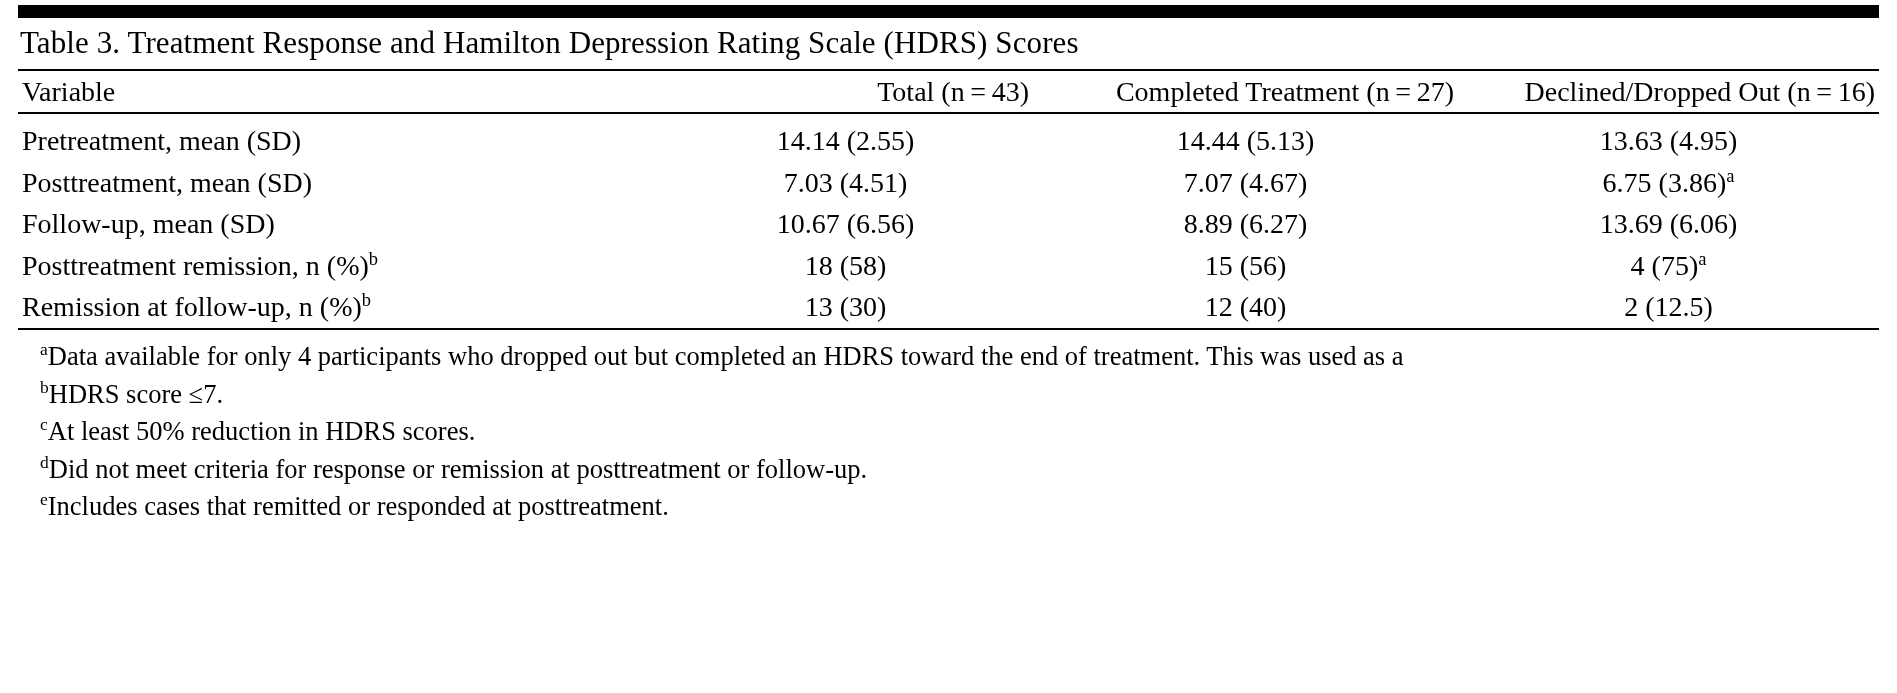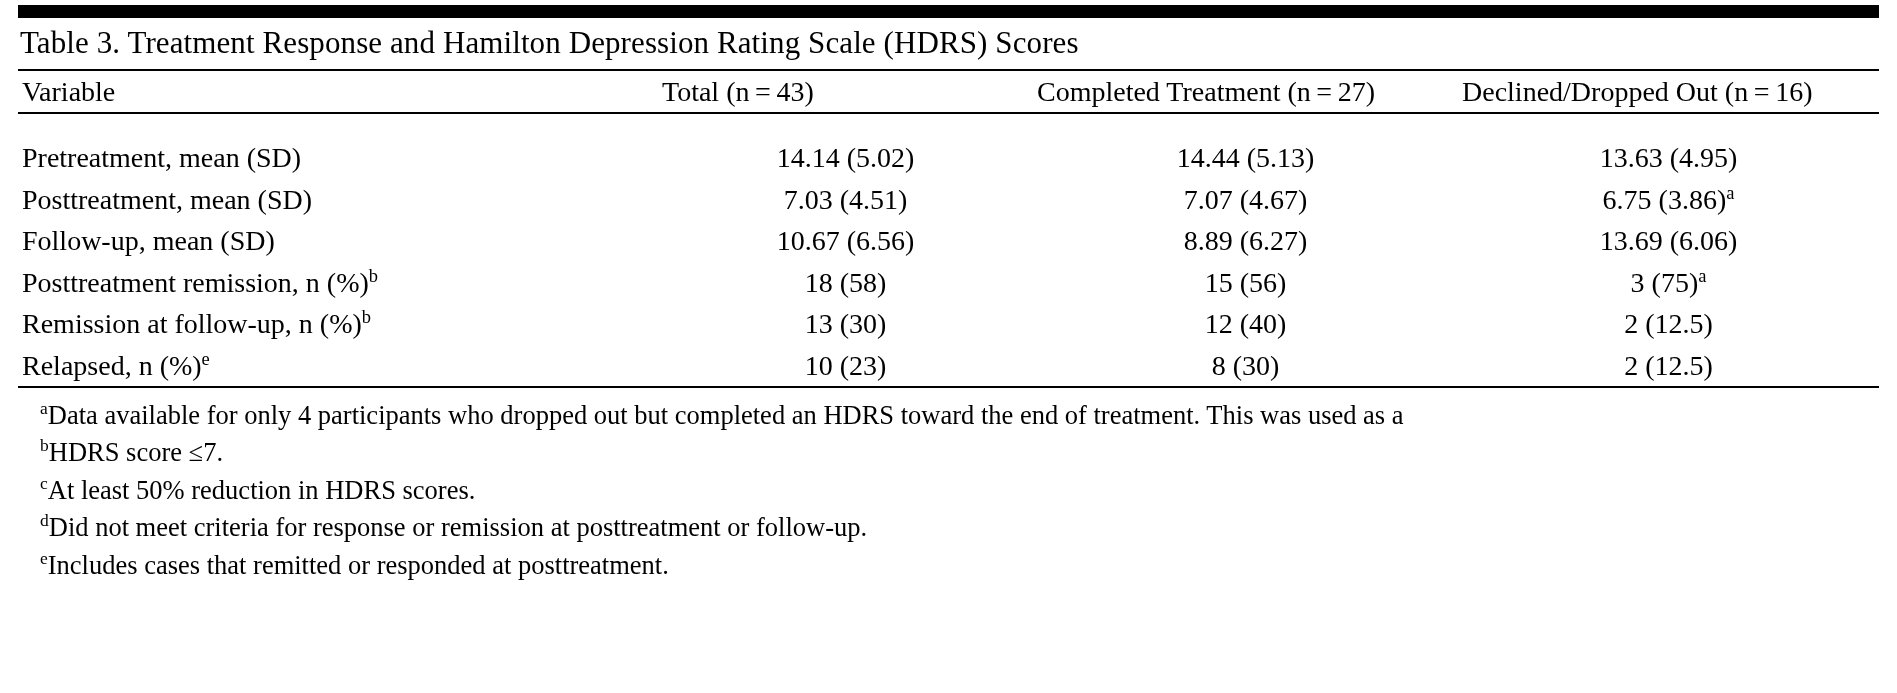--- a/index.html
+++ b/index.html
@@ -48,25 +48,25 @@
   table.tbl col.c2 { width: 425px; }
   table.tbl col.c3 { width: 421px; }
   table.tbl th, table.tbl td {
     font-weight: normal;
     font-size: 28px;
     line-height: 1.34;
     padding: 2px 4px;
     vertical-align: baseline;
   }
   table.tbl th.h0 { text-align: left; margin-left: 44px; }
-  table.tbl th.hc { text-align: left; }
+  table.tbl th.hc { text-align: right; }
   table.tbl td.v0 { text-align: left; }
   table.tbl td.vc { text-align: center; }
   thead th { padding-top: 5px; padding-bottom: 6px; }
-  tbody tr:first-child td { padding-top: 25px; }
+  tbody tr:first-child td { padding-top: 8px; }
   sup {
     font-size: 0.66em;
     vertical-align: super;
     line-height: 0;
   }
   .footnotes {
     padding: 8px 2px 0 2px;
   }
   .fn {
     font-size: 26.5px;
@@ -113,52 +113,46 @@
   <table class="tbl">
     <colgroup>
       <col class="c0">
         <col class="c1">
         <col class="c2">
         <col class="c3">
     </colgroup>
     <tbody>
       <tr>
         <td class="v0"><span>Pretreatment, mean (SD)</span><sup></sup></td>
-        <td class="vc"><span>14.14 (5.02)</span><sup></sup></td>
+        <td class="vc"><span>14.14 (2.55)</span><sup></sup></td>
         <td class="vc"><span>14.44 (5.13)</span><sup></sup></td>
         <td class="vc"><span>13.63 (4.95)</span><sup></sup></td>
       </tr>
       <tr>
         <td class="v0"><span>Posttreatment, mean (SD)</span><sup></sup></td>
         <td class="vc"><span>7.03 (4.51)</span><sup></sup></td>
         <td class="vc"><span>7.07 (4.67)</span><sup></sup></td>
         <td class="vc"><span>6.75 (3.86)</span><sup>a</sup></td>
       </tr>
       <tr>
         <td class="v0"><span>Follow-up, mean (SD)</span><sup></sup></td>
         <td class="vc"><span>10.67 (6.56)</span><sup></sup></td>
         <td class="vc"><span>8.89 (6.27)</span><sup></sup></td>
         <td class="vc"><span>13.69 (6.06)</span><sup></sup></td>
       </tr>
       <tr>
         <td class="v0"><span>Posttreatment remission, n (%)</span><sup>b</sup></td>
         <td class="vc"><span>18 (58)</span><sup></sup></td>
         <td class="vc"><span>15 (56)</span><sup></sup></td>
-        <td class="vc"><span>3 (75)</span><sup>a</sup></td>
+        <td class="vc"><span>4 (75)</span><sup>a</sup></td>
       </tr>
       <tr>
         <td class="v0"><span>Remission at follow-up, n (%)</span><sup>b</sup></td>
         <td class="vc"><span>13 (30)</span><sup></sup></td>
         <td class="vc"><span>12 (40)</span><sup></sup></td>
-        <td class="vc"><span>2 (12.5)</span><sup></sup></td>
-      </tr>
-      <tr>
-        <td class="v0"><span>Relapsed, n (%)</span><sup>e</sup></td>
-        <td class="vc"><span>10 (23)</span><sup></sup></td>
-        <td class="vc"><span>8 (30)</span><sup></sup></td>
         <td class="vc"><span>2 (12.5)</span><sup></sup></td>
       </tr>
     </tbody>
   </table>
 
   <div class="rule-thin"></div>
 
   <div class="footnotes">
     <div class="fn">
       <sup>a</sup><span>Data available for only 4 participants who dropped out but completed an HDRS toward the end of treatment. This was used as a</span>

